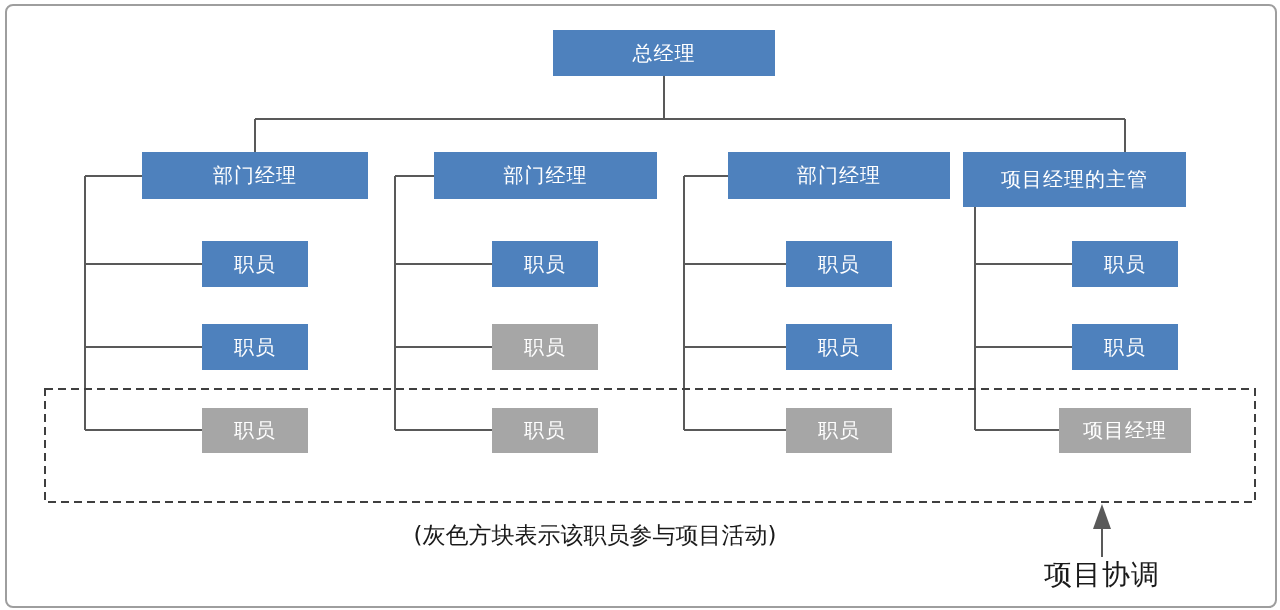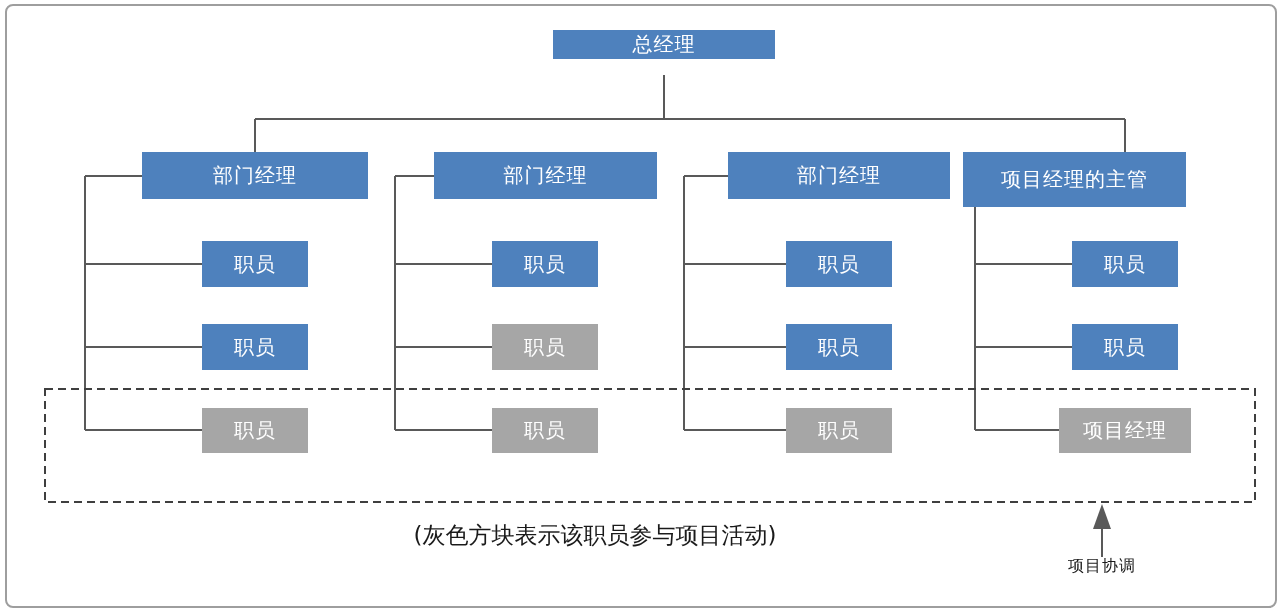--- a/index.html
+++ b/index.html
@@ -15,21 +15,21 @@
   .ln{stroke:var(--connector,#595959);stroke-width:2;fill:none;}
   .dash{stroke:var(--dashed-border,#3f3f3f);stroke-width:2;fill:none;stroke-dasharray:8 5;}
   .arrowhead{fill:var(--connector,#595959);}
   .node{
     position:absolute;display:flex;align-items:center;justify-content:center;
     background:var(--node-blue,#4E81BD);color:var(--text-on-node,#fff);
     font-size:20px;letter-spacing:1px;white-space:nowrap;
   }
   .node.gray{background:var(--node-gray,#A6A6A6);}
   
-  .n-root{left:553px;top:30px;width:222px;height:29px;}
+  .n-root{left:553px;top:30px;width:222px;height:46px;}
   .n-c1m{left:142px;top:152px;width:226px;height:47px;}
   .n-c2m{left:434px;top:152px;width:223px;height:47px;}
   .n-c3m{left:728px;top:152px;width:222px;height:47px;}
   .n-c4m{left:963px;top:152px;width:223px;height:55px;}
   .n-c1s1{left:202px;top:241px;width:106px;height:46px;}
   .n-c1s2{left:202px;top:324px;width:106px;height:46px;}
   .n-c1s3{left:202px;top:408px;width:106px;height:45px;}
   .n-c2s1{left:492px;top:241px;width:106px;height:46px;}
   .n-c2s2{left:492px;top:324px;width:106px;height:46px;}
   .n-c2s3{left:492px;top:408px;width:106px;height:45px;}
@@ -38,21 +38,21 @@
   .n-c3s3{left:786px;top:408px;width:106px;height:45px;}
   .n-c4s1{left:1072px;top:241px;width:106px;height:46px;}
   .n-c4s2{left:1072px;top:324px;width:106px;height:46px;}
   .n-c4s3{left:1059px;top:408px;width:132px;height:45px;}
   .caption{
     position:absolute;left:330px;top:520px;width:530px;text-align:center;
     color:var(--annotation-text,#1a1a1a);font-size:23px;
   }
   .coord-label{
     position:absolute;left:1002px;top:556px;width:200px;text-align:center;
-    color:var(--annotation-text,#1a1a1a);font-size:16px;letter-spacing:1px;
+    color:var(--annotation-text,#1a1a1a);font-size:28px;letter-spacing:1px;
   }
 </style>
 </head>
 <body>
 
 <div id="stage">
   <div id="frame"></div>
 
   <svg class="lines" viewBox="0 0 1280 610">
 

